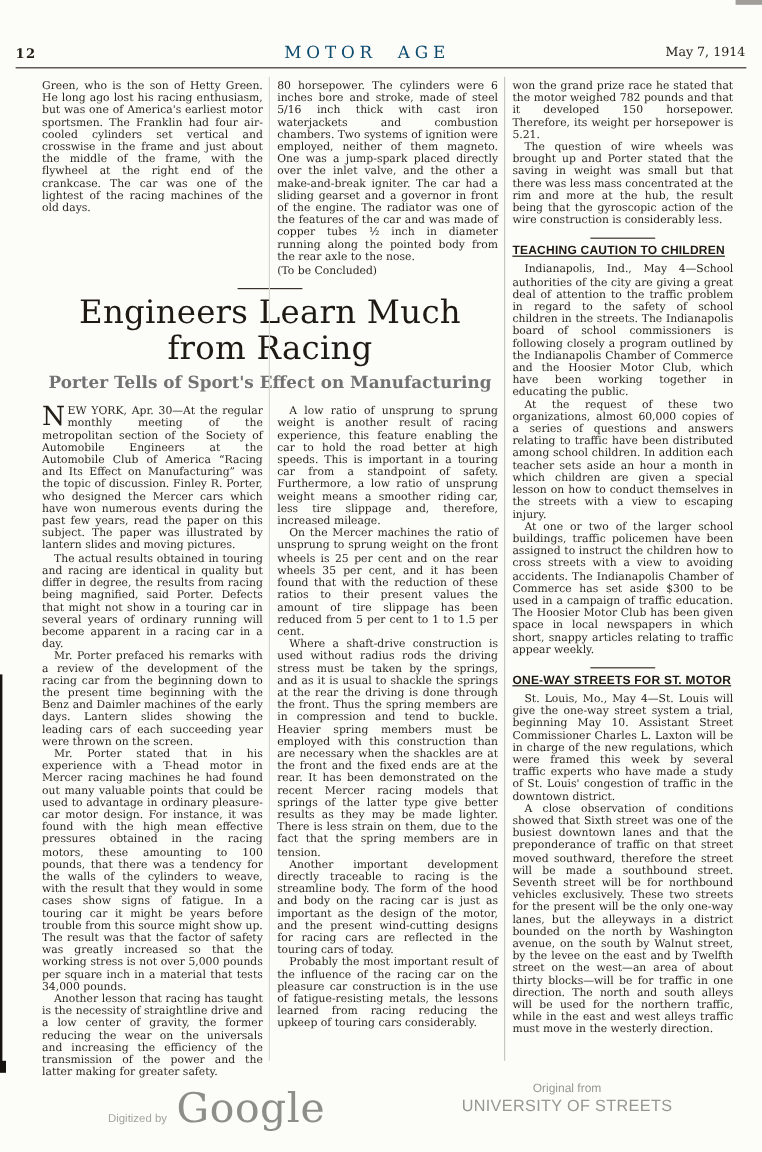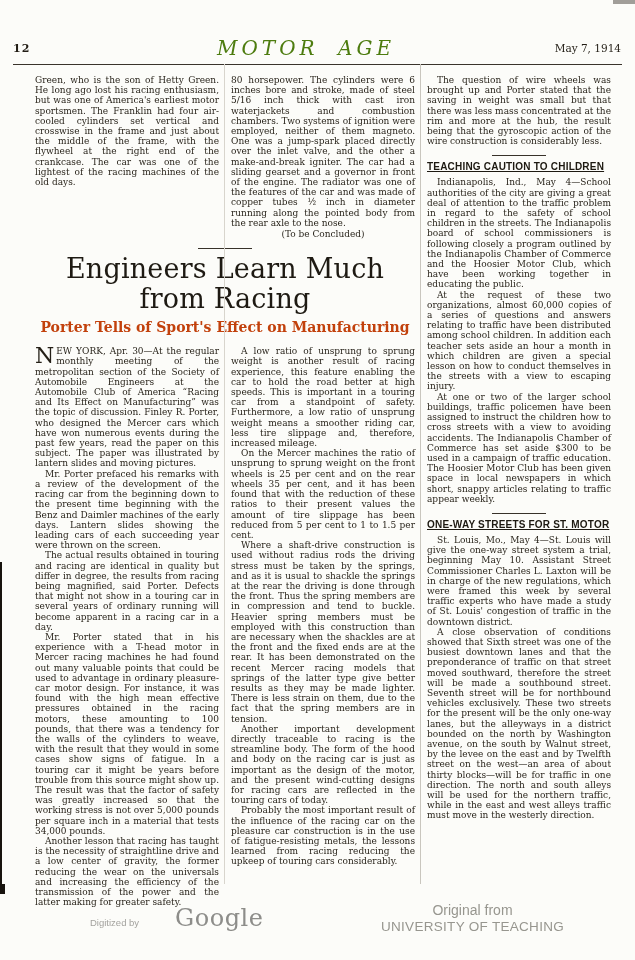--- a/index.html
+++ b/index.html
@@ -6,67 +6,67 @@
   html,body { width:635px; height:960px; }
   body { background:#e8e8e6; }
   .page {
     position:relative; width:635px; height:960px; overflow:hidden;
     background:#fcfcf9; color:#221d15;
     font-family:"DejaVu Serif", serif;
   }
   
   .header { display:flex; align-items:center; padding:36px 14px 4px 13px; }
   .pagenum { width:70px; font-size:11px; font-weight:bold; letter-spacing:1px; }
-  .masthead { flex:1; text-align:center; font-style:italic; font-size:20px;
-              letter-spacing:4px; word-spacing:9px; color:#4d7c0f; }
+  .masthead { flex:1; text-align:center; font-size:14px;
+              letter-spacing:4px; word-spacing:9px; color:#0c4a6e; }
   .date { width:92px; text-align:right; font-size:10.5px; }
   .header-rule { border-top:1px solid #3a342c; margin:0 13px; }
 
   
   .content { position:relative; display:flex; padding:10px 0 0 35px; }
   .left-area { width:380px; margin-right:12px; }
   .right-col { width:184px; }
   .two-col { display:flex; gap:12px; }
   .col { width:184px; }
 
   p.body { font-size:9px; line-height:10.2px; text-align:justify; text-indent:10px;
            color:#241f16; }
   p.noindent { text-indent:0; }
-  p.closing { text-align:center; text-indent:0; margin-top:1px; }
+  p.closing { text-align:left; text-indent:0; margin-top:1px; }
 
   .short-rule { width:54px; border-top:1px solid #38322a; margin:9px auto 5px auto; }
 
   
   .headline { text-align:center; font-size:27px; font-weight:normal; line-height:30px;
               margin:4px 0 5px 0; letter-spacing:0.2px; color:#1e1a13; }
-  .subhead  { text-align:center; font-size:14px; margin:0 0 11px 0; color:#c2410c; }
+  .subhead  { text-align:center; font-size:14px; margin:0 0 11px 0; color:#737373; }
   .dropcap  { float:left; font-size:22px; line-height:17.5px; padding:1px 2px 0 0; }
 
   
   .news-heading { font-family:"Liberation Sans", sans-serif; font-weight:bold;
                   font-size:10px; letter-spacing:0.2px; text-align:left;
                   white-space:nowrap; margin:1px 0 5px 0; color:#1d1911;text-decoration:underline; }
 
   
   .col-rule { position:absolute; width:1px; background:#d8d5cd; top:64px; height:820px; }
   .col-rule.r1 { left:224px; }
   .col-rule.r2 { left:420px; background:#c9c6be; }
   .artifact-edge-line { position:absolute; left:0; top:562px; width:2px; height:330px; background:#17130e; }
   .artifact-corner-dot { position:absolute; left:0; top:884px; width:5px; height:10px; background:#17130e; }
   .artifact-top-smudge { position:absolute; right:0; top:0; width:22px; height:4px; background:#55504a; opacity:.55; }
 
   
   .digitized { position:absolute; left:90px; top:904px; display:flex; align-items:baseline; }
   .digitized-label { font-family:"Liberation Sans", sans-serif; font-size:9.5px;
                      color:#a3a29e; margin-right:8px; }
-  .google-logo { font-family:"DejaVu Serif", serif; font-size:24px; color:#8d8d8a;
-                 letter-spacing:0.5px;margin-left:28px; }
+  .google-logo { font-family:"DejaVu Serif", serif; font-size:34px; color:#8d8d8a;
+                 letter-spacing:0.5px; }
   .original { position:absolute; left:365px; top:902px; width:215px; text-align:center;
               font-family:"Liberation Sans", sans-serif; color:#97968f; }
-  .original-from { font-size:14px; }
+  .original-from { font-size:10px; }
   .institution { font-size:13.5px; margin-top:1px; letter-spacing:0.3px; }
 </style>
 </head>
 <body>
 
 <div class="page">
 
   <div class="header">
     <div class="pagenum">12</div>
     <div class="masthead">MOTOR AGE</div>
@@ -91,36 +91,37 @@
       <div class="short-rule"></div>
 
       <h1 class="headline">Engineers Learn Much from Racing</h1>
       <h2 class="subhead">Porter Tells of Sport's Effect on Manufacturing</h2>
 
       <div class="two-col">
         <div class="col">
           <p class="body noindent">
             <span class="dropcap">N</span><span>EW YORK, Apr. 30—At the regular monthly meeting of the metropolitan section of the Society of Automobile Engineers at the Automobile Club of America “Racing and Its Effect on Manufacturing” was the topic of discussion. Finley R. Porter, who designed the Mercer cars which have won numerous events during the past few years, read the paper on this subject. The paper was illustrated by lantern slides and moving pictures.</span>
           </p>
+          <p class="body">The actual results obtained in touring and racing are identical in quality but differ in degree, the results from racing being magnified, said Porter. Defects that might not show in a touring car in several years of ordinary running will become apparent in a racing car in a day.</p>
           <p class="body">Mr. Porter prefaced his remarks with a review of the development of the racing car from the beginning down to the present time beginning with the Benz and Daimler machines of the early days. Lantern slides showing the leading cars of each succeeding year were thrown on the screen.</p>
-          <p class="body">The actual results obtained in touring and racing are identical in quality but differ in degree, the results from racing being magnified, said Porter. Defects that might not show in a touring car in several years of ordinary running will become apparent in a racing car in a day.</p>
           <p class="body">Mr. Porter stated that in his experience with a T-head motor in Mercer racing machines he had found out many valuable points that could be used to advantage in ordinary pleasure-car motor design. For instance, it was found with the high mean effective pressures obtained in the racing motors, these amounting to 100 pounds, that there was a tendency for the walls of the cylinders to weave, with the result that they would in some cases show signs of fatigue. In a touring car it might be years before trouble from this source might show up. The result was that the factor of safety was greatly increased so that the working stress is not over 5,000 pounds per square inch in a material that tests 34,000 pounds.</p>
           <p class="body">Another lesson that racing has taught is the necessity of straightline drive and a low center of gravity, the former reducing the wear on the universals and increasing the efficiency of the transmission of the power and the latter making for greater safety.</p>
         </div>
         <div class="col">
           <p class="body">A low ratio of unsprung to sprung weight is another result of racing experience, this feature enabling the car to hold the road better at high speeds. This is important in a touring car from a standpoint of safety. Furthermore, a low ratio of unsprung weight means a smoother riding car, less tire slippage and, therefore, increased mileage.</p>
           <p class="body">On the Mercer machines the ratio of unsprung to sprung weight on the front wheels is 25 per cent and on the rear wheels 35 per cent, and it has been found that with the reduction of these ratios to their present values the amount of tire slippage has been reduced from 5 per cent to 1 to 1.5 per cent.</p>
           <p class="body">Where a shaft-drive construction is used without radius rods the driving stress must be taken by the springs, and as it is usual to shackle the springs at the rear the driving is done through the front. Thus the spring members are in compression and tend to buckle. Heavier spring members must be employed with this construction than are necessary when the shackles are at the front and the fixed ends are at the rear. It has been demonstrated on the recent Mercer racing models that springs of the latter type give better results as they may be made lighter. There is less strain on them, due to the fact that the spring members are in tension.</p>
           <p class="body">Another important development directly traceable to racing is the streamline body. The form of the hood and body on the racing car is just as important as the design of the motor, and the present wind-cutting designs for racing cars are reflected in the touring cars of today.</p>
           <p class="body">Probably the most important result of the influence of the racing car on the pleasure car construction is in the use of fatigue-resisting metals, the lessons learned from racing reducing the upkeep of touring cars considerably.</p>
         </div>
       </div>
     </div>
 
     <div class="right-col">
+      <p class="body noindent">won the grand prize race he stated that the motor weighed 782 pounds and that it developed 150 horsepower. Therefore, its weight per horsepower is 5.21.</p>
       <p class="body">The question of wire wheels was brought up and Porter stated that the saving in weight was small but that there was less mass concentrated at the rim and more at the hub, the result being that the gyroscopic action of the wire construction is considerably less.</p>
 
       <div class="short-rule"></div>
       <h3 class="news-heading">TEACHING CAUTION TO CHILDREN</h3>
       <p class="body">Indianapolis, Ind., May 4—School authorities of the city are giving a great deal of attention to the traffic problem in regard to the safety of school children in the streets. The Indianapolis board of school commissioners is following closely a program outlined by the Indianapolis Chamber of Commerce and the Hoosier Motor Club, which have been working together in educating the public.</p>
       <p class="body">At the request of these two organizations, almost 60,000 copies of a series of questions and answers relating to traffic have been distributed among school children. In addition each teacher sets aside an hour a month in which children are given a special lesson on how to conduct themselves in the streets with a view to escaping injury.</p>
       <p class="body">At one or two of the larger school buildings, traffic policemen have been assigned to instruct the children how to cross streets with a view to avoiding accidents. The Indianapolis Chamber of Commerce has set aside $300 to be used in a campaign of traffic education. The Hoosier Motor Club has been given space in local newspapers in which short, snappy articles relating to traffic appear weekly.</p>
 
       <div class="short-rule"></div>
       <h3 class="news-heading">ONE-WAY STREETS FOR ST. MOTOR</h3>
@@ -134,16 +135,16 @@
   <div class="artifact-edge-line"></div>
   <div class="artifact-corner-dot"></div>
   <div class="artifact-top-smudge"></div>
 
   <div class="digitized">
     <span class="digitized-label">Digitized by</span>
     <span class="google-logo">Google</span>
   </div>
   <div class="original">
     <div class="original-from">Original from</div>
-    <div class="institution">UNIVERSITY OF TEACHING</div>
+    <div class="institution">UNIVERSITY OF STREETS</div>
   </div>
 
 </div>
 
 </body></html>

